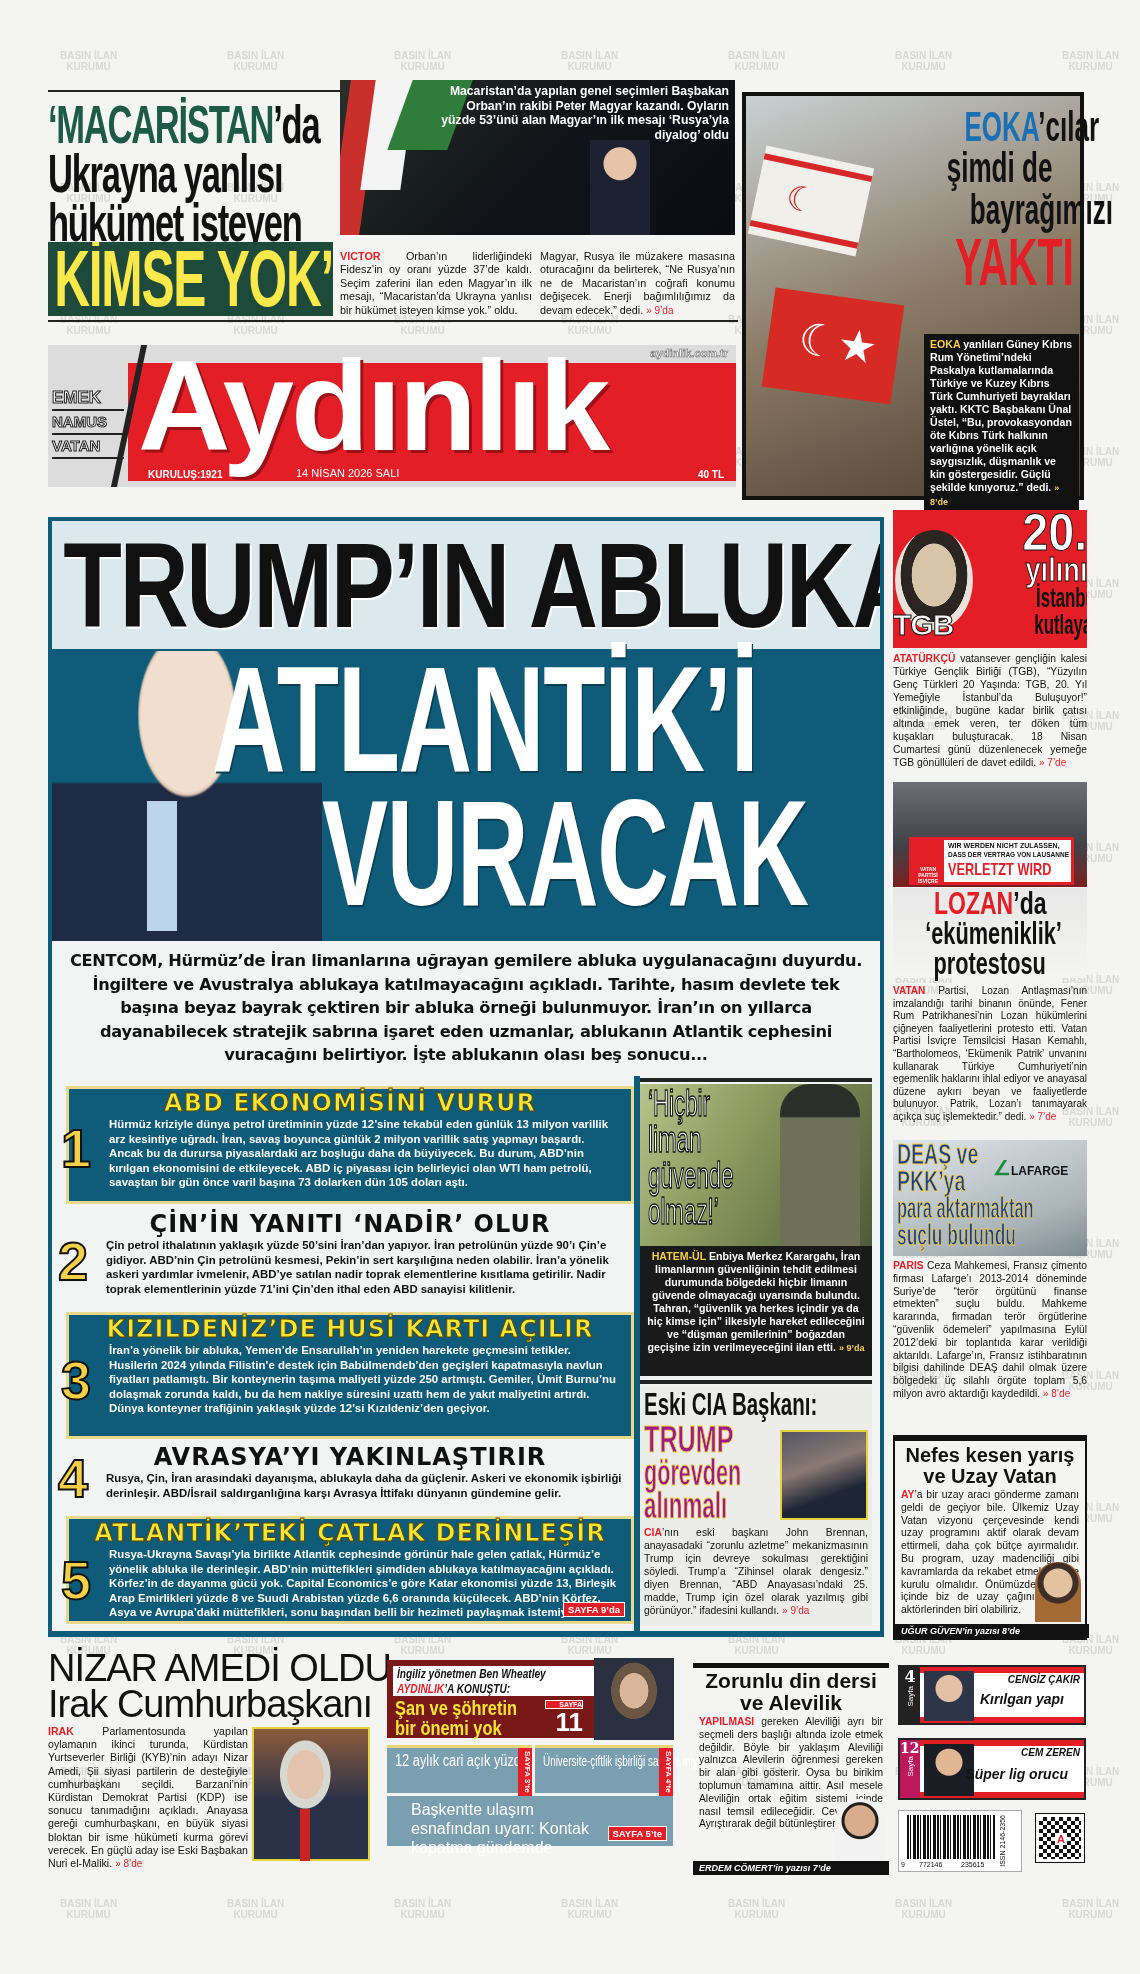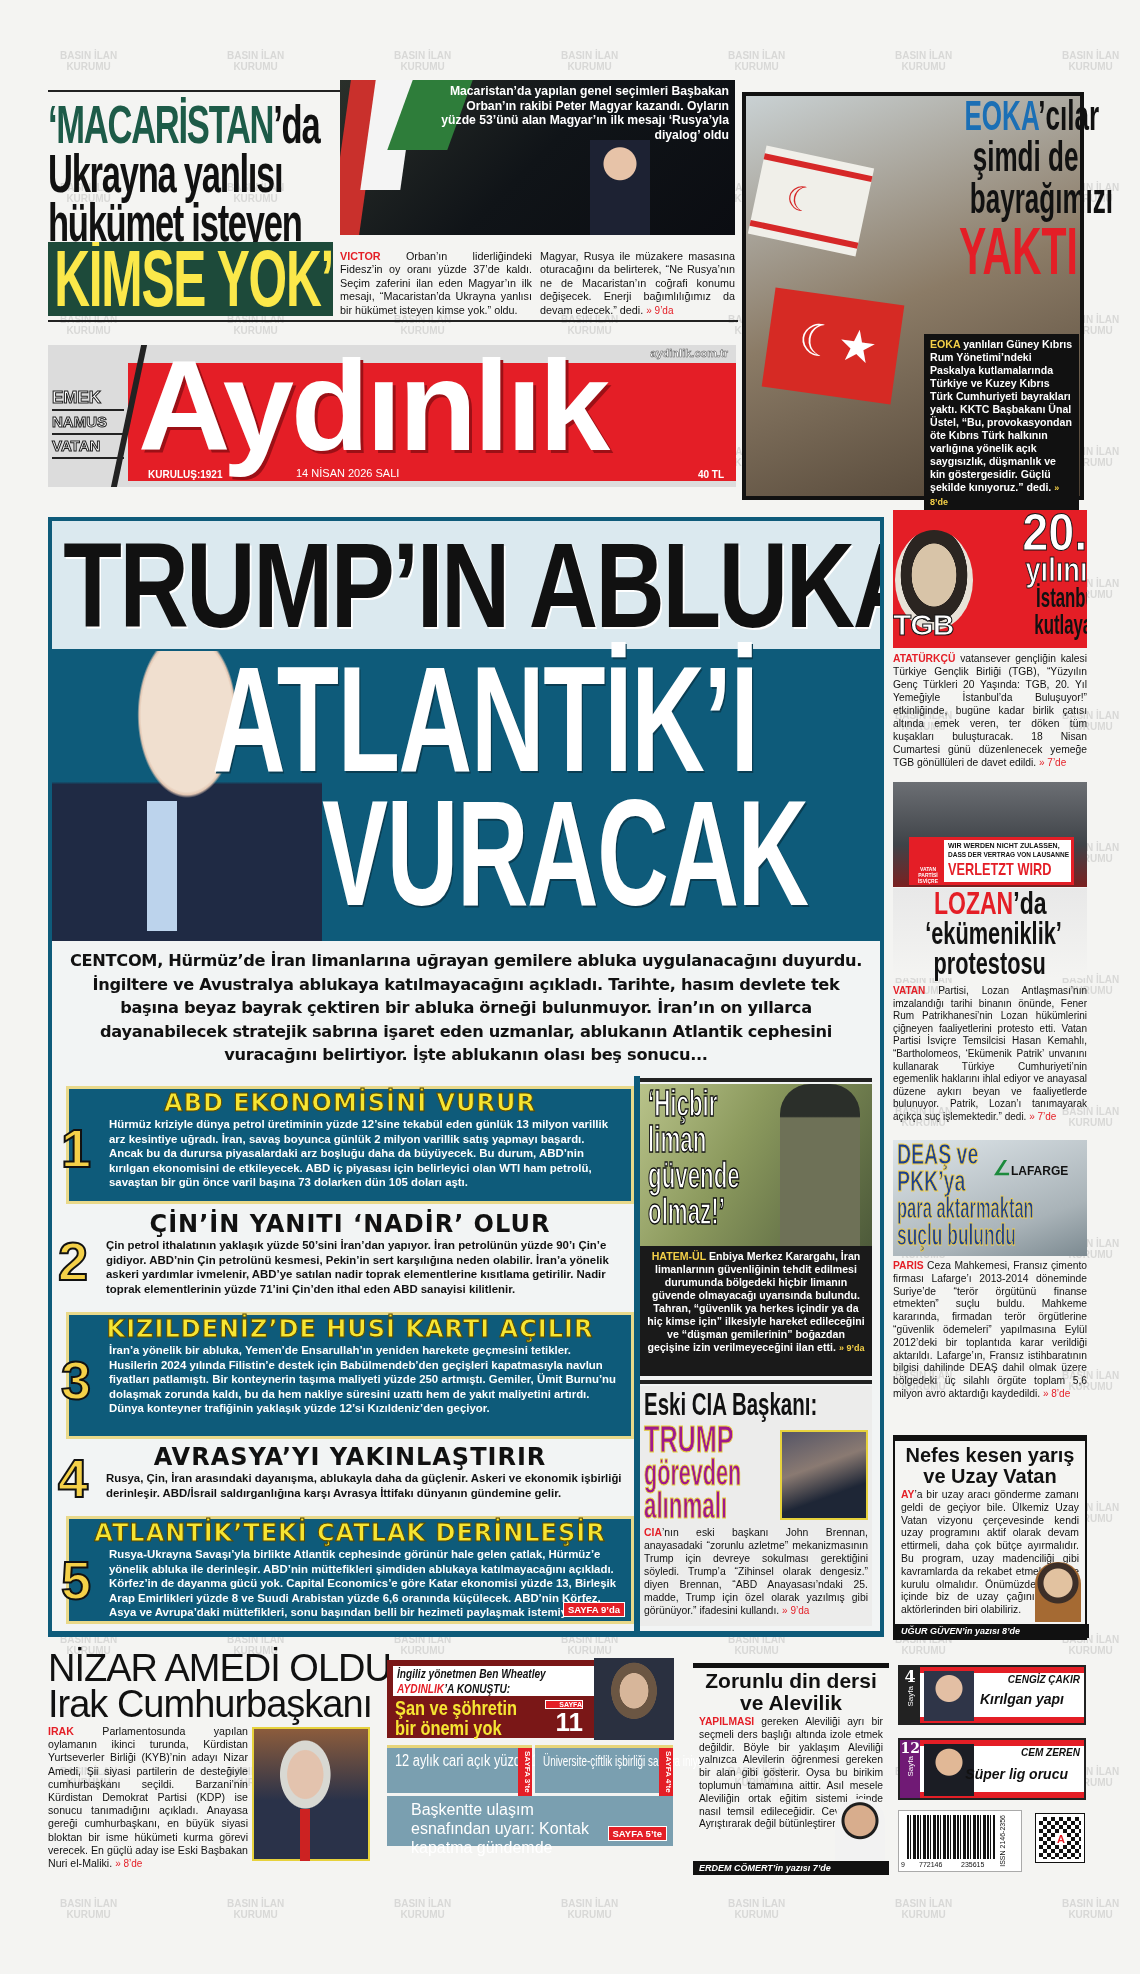--- a/index.html
+++ b/index.html
@@ -283,21 +283,21 @@
   <div id="eoka-photo" class="abs" style="left:4px;top:4px;width:334px;height:400px;overflow:hidden">
     <div class="abs" style="left:10px;top:60px;width:110px;height:90px;background:#f0efe9;transform:rotate(12deg)">
       <div style="position:absolute;left:0;top:8px;width:100%;height:6px;background:#d62828"></div>
       <div style="position:absolute;left:0;bottom:8px;width:100%;height:6px;background:#d62828"></div>
       <div style="position:absolute;left:30px;top:28px;color:#d62828;font-size:34px;line-height:34px">☾</div>
     </div>
     <div class="abs" style="left:22px;top:200px;width:130px;height:100px;background:#d62a24;transform:rotate(8deg)">
       <div style="position:absolute;left:30px;top:25px;color:#fff;font-size:44px;line-height:44px">☾★</div>
     </div>
   </div>
-  <div class="abs" style="left:140px;top:4px;width:196px;text-align:right">
+  <div class="abs" style="left:140px;top:15px;width:196px;">
     <div style="font-size:42px;line-height:40px;font-weight:bold;white-space:nowrap"><span class="narrow" style="transform-origin:right center"><span style="color:#1b6fb5">EOKA</span><span>’cılar</span></span></div>
     <div style="font-size:42px;line-height:42px;font-weight:bold;white-space:nowrap"><span class="narrow" style="transform-origin:right center">şimdi de</span></div>
     <div style="font-size:42px;line-height:42px;font-weight:bold;white-space:nowrap"><span class="narrow" style="transform-origin:right center">bayrağımızı</span></div>
     <div style="font-size:66px;line-height:62px;font-weight:bold;color:#e41e26;white-space:nowrap"><span class="narrow" style="transform-origin:right center">YAKTI</span></div>
   </div>
   <div class="abs" style="left:182px;top:242px;width:155px;background:#111;color:#fff;padding:4px 6px;font-size:10.6px;line-height:13px;font-weight:bold"><span style="color:#f4d048">EOKA</span> <span>yanlıları Güney Kıbrıs Rum Yönetimi’ndeki Paskalya kutlamalarında Türkiye ve Kuzey Kıbrıs Türk Cumhuriyeti bayrakları yaktı. KKTC Başbakanı Ünal Üstel, “Bu, provokasyondan öte Kıbrıs Türk halkının varlığına yönelik açık saygısızlık, düşmanlık ve kin göstergesidir. Güçlü şekilde kınıyoruz.” dedi.</span> <span style="color:#f4d048;font-size:9px">» <span>8’de</span></span></div>
 </div>
 
 <div class="abs" style="left:48px;top:345px;width:688px;height:142px;background:#dcdcdc">
   <div id="masthead" class="abs" style="left:80px;top:18px;width:608px;height:118px"></div>
@@ -354,21 +354,21 @@
       <h3>ATLANTİK’TEKİ ÇATLAK DERİNLEŞİR</h3>
       <p>Rusya-Ukrayna Savaşı’yla birlikte Atlantik cephesinde görünür hale gelen çatlak, Hürmüz’e yönelik abluka ile derinleşir. ABD’nin müttefikleri şimdiden ablukaya katılmayacağını açıkladı. Körfez’in de dayanma gücü yok. Capital Economics’e göre Katar ekonomisi yüzde 13, Birleşik Arap Emirlikleri yüzde 8 ve Suudi Arabistan yüzde 6,6 oranında küçülecek. ABD’nin Körfez, Asya ve Avrupa’daki müttefikleri, sonu başından belli bir hezimeti paylaşmak istemiyor.</p>
       <span class="sayfa-tag abs" style="right:6px;bottom:4px">SAYFA 9’da</span>
     </div>
   </div>
 
   <div class="abs" style="left:588px;top:555px;width:240px;height:555px;background:#f2f4f4">
     <div class="abs" style="left:0;top:2px;width:232px;height:4px;background:#222"></div>
     <div id="soldier" class="abs" style="left:0;top:8px;width:232px;height:162px;overflow:hidden">
       <div class="abs" style="left:140px;top:0;width:80px;height:162px;background:linear-gradient(180deg,#2b2f2a 0 20%,#6e7157 21% 100%);border-radius:30px 30px 0 0"></div>
-      <div class="abs" style="left:8px;top:2px;color:#fff;font-weight:bold;font-size:36px;line-height:36px;-webkit-text-stroke:1.5px #111;white-space:nowrap">
+      <div class="abs" style="left:8px;top:2px;color:#fff;font-weight:normal;font-size:36px;line-height:36px;-webkit-text-stroke:1.5px #111;white-space:nowrap">
         <div><span class="narrow">‘Hiçbir</span></div>
         <div><span class="narrow">liman</span></div>
         <div><span class="narrow">güvende</span></div>
         <div><span class="narrow">olmaz!’</span></div>
       </div>
     </div>
     <div id="soldier-text" class="abs" style="left:0;top:170px;width:232px;height:130px;padding:4px 6px;font-size:10.6px;line-height:13px;font-weight:bold;text-align:center"><span style="color:#f4d048">HATEM-ÜL</span> <span>Enbiya Merkez Karargahı, İran limanlarının güvenliğinin tehdit edilmesi durumunda bölgedeki hiçbir limanın güvende olmayacağı uyarısında bulundu. Tahran, “güvenlik ya herkes içindir ya da hiç kimse için” ilkesiyle hareket edileceğini ve “düşman gemilerinin” boğazdan geçişine izin verilmeyeceğini ilan etti.</span> <span style="color:#f4d048;font-size:9px">» <span>9’da</span></span></div>
 
     <div class="abs" style="left:0;top:304px;width:232px;height:4px;background:#222"></div>
     <div id="cia-box" class="abs" style="left:0;top:310px;width:232px;height:240px;padding:2px 4px">
@@ -481,21 +481,21 @@
     <div style="font-size:16px;font-weight:bold;font-family:'DejaVu Serif',serif">4</div>
     <div style="font-size:8px;writing-mode:vertical-rl;transform:rotate(180deg);margin:0 auto">Sayfa</div>
   </div>
   <div class="abs" style="left:20px;top:0;width:164px;height:6px;background:#e41e26"></div>
   <div class="abs" style="left:20px;bottom:0;width:164px;height:6px;background:#e41e26"></div>
   <div class="abs" style="left:24px;top:4px;width:50px;height:50px;background:radial-gradient(circle at 50% 35%,#e3bfa4 0 13px,#2f3548 14px)"></div>
   <div class="abs" style="right:4px;top:7px;font-size:10px;font-weight:bold;font-style:italic">CENGİZ ÇAKIR</div>
   <div class="abs" style="right:20px;top:24px;font-size:14px;font-weight:bold;font-style:italic">Kırılgan yapı</div>
 </div>
 <div class="abs" style="left:898px;top:1738px;width:188px;height:62px;background:#fff;border:2px solid #222">
-  <div class="abs" style="left:0;top:0;width:20px;height:58px;background:#701a75;color:#fff;text-align:right">
+  <div class="abs" style="left:0;top:0;width:20px;height:58px;background:#be185d;color:#fff;text-align:left">
     <div style="font-size:14px;font-weight:bold;font-family:'DejaVu Serif',serif">12</div>
     <div style="font-size:8px;writing-mode:vertical-rl;transform:rotate(180deg);margin:0 auto">Sayfa</div>
   </div>
   <div class="abs" style="left:20px;top:0;width:164px;height:6px;background:#e41e26"></div>
   <div class="abs" style="left:20px;bottom:0;width:164px;height:6px;background:#e41e26"></div>
   <div class="abs" style="left:24px;top:4px;width:50px;height:52px;background:radial-gradient(circle at 50% 35%,#e1b896 0 13px,#1b1d24 14px)"></div>
   <div class="abs" style="right:4px;top:7px;font-size:10px;font-weight:bold;font-style:italic">CEM ZEREN</div>
   <div class="abs" style="right:16px;top:26px;font-size:14px;font-weight:bold;font-style:italic">Süper lig orucu</div>
 </div>
 

